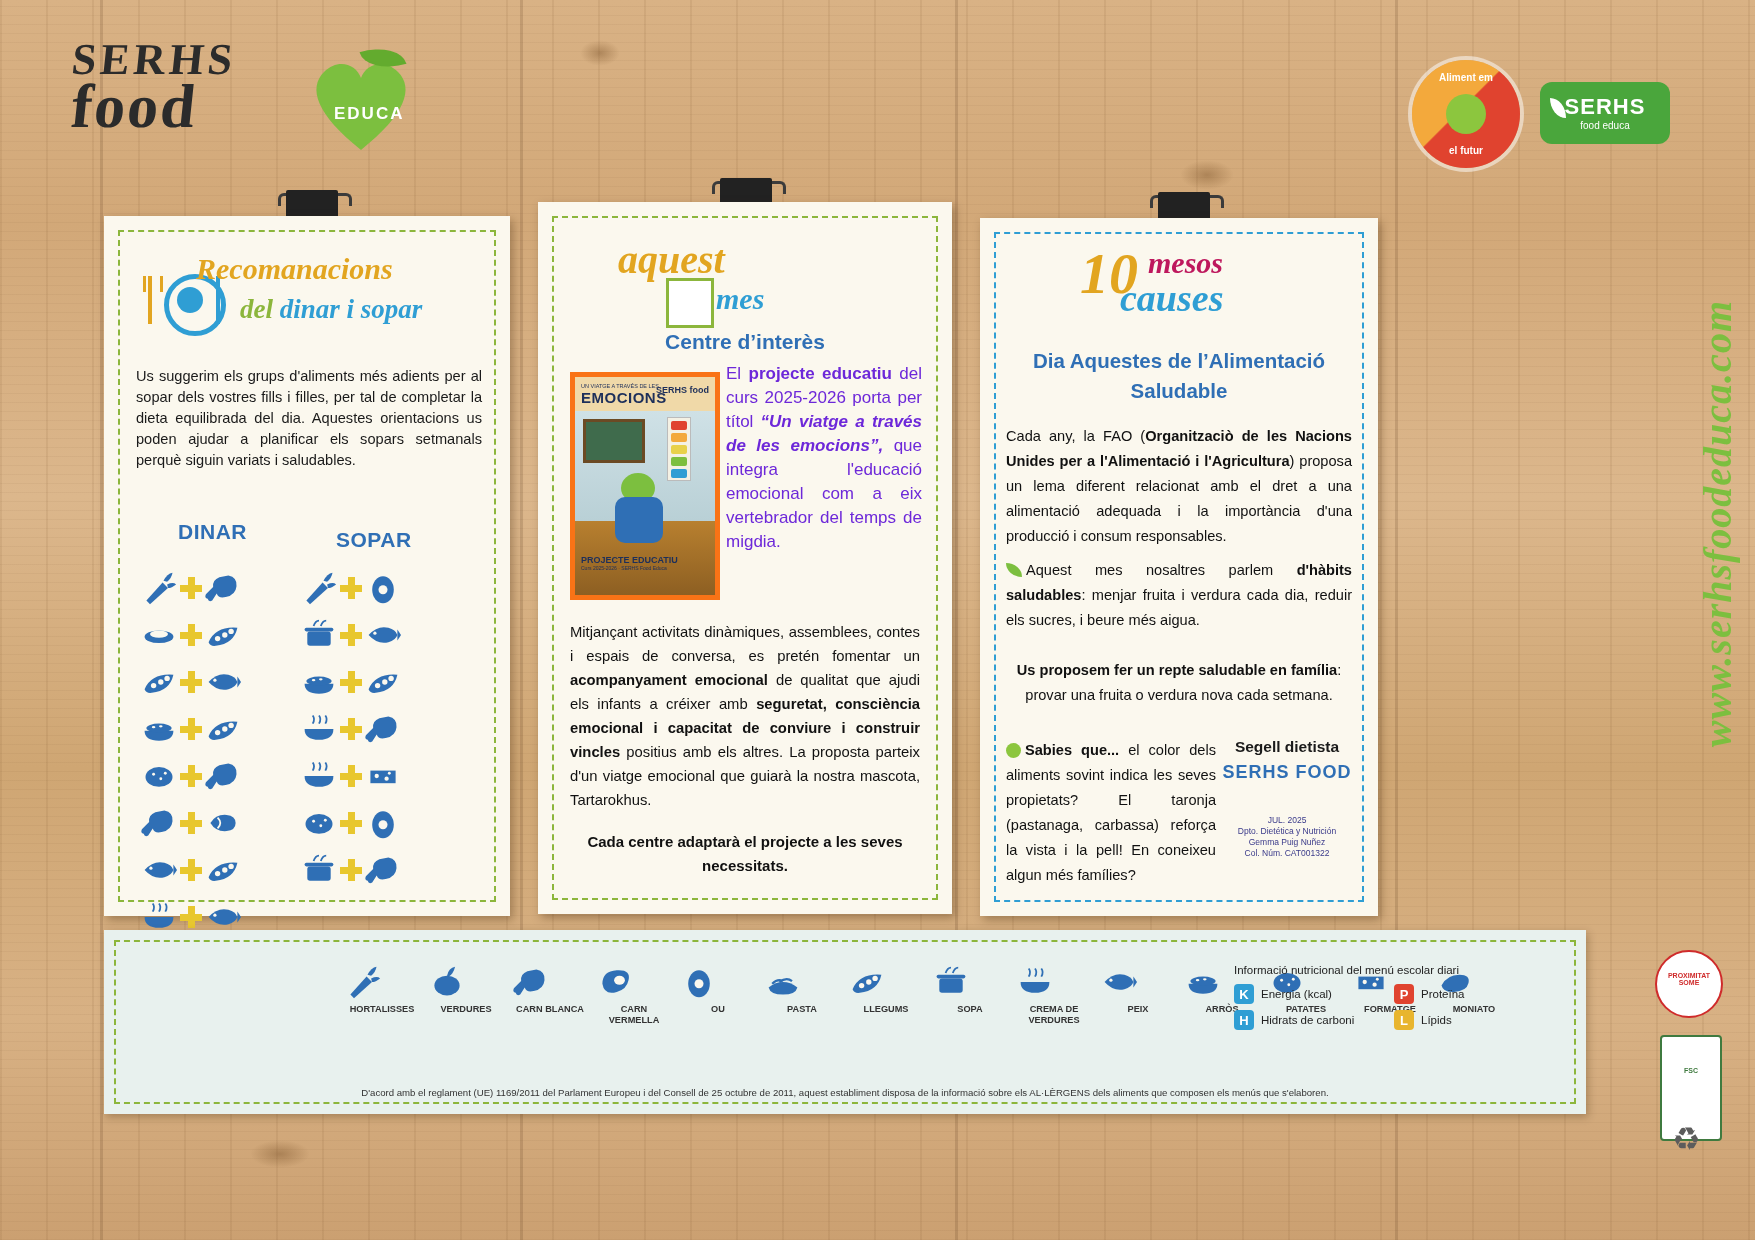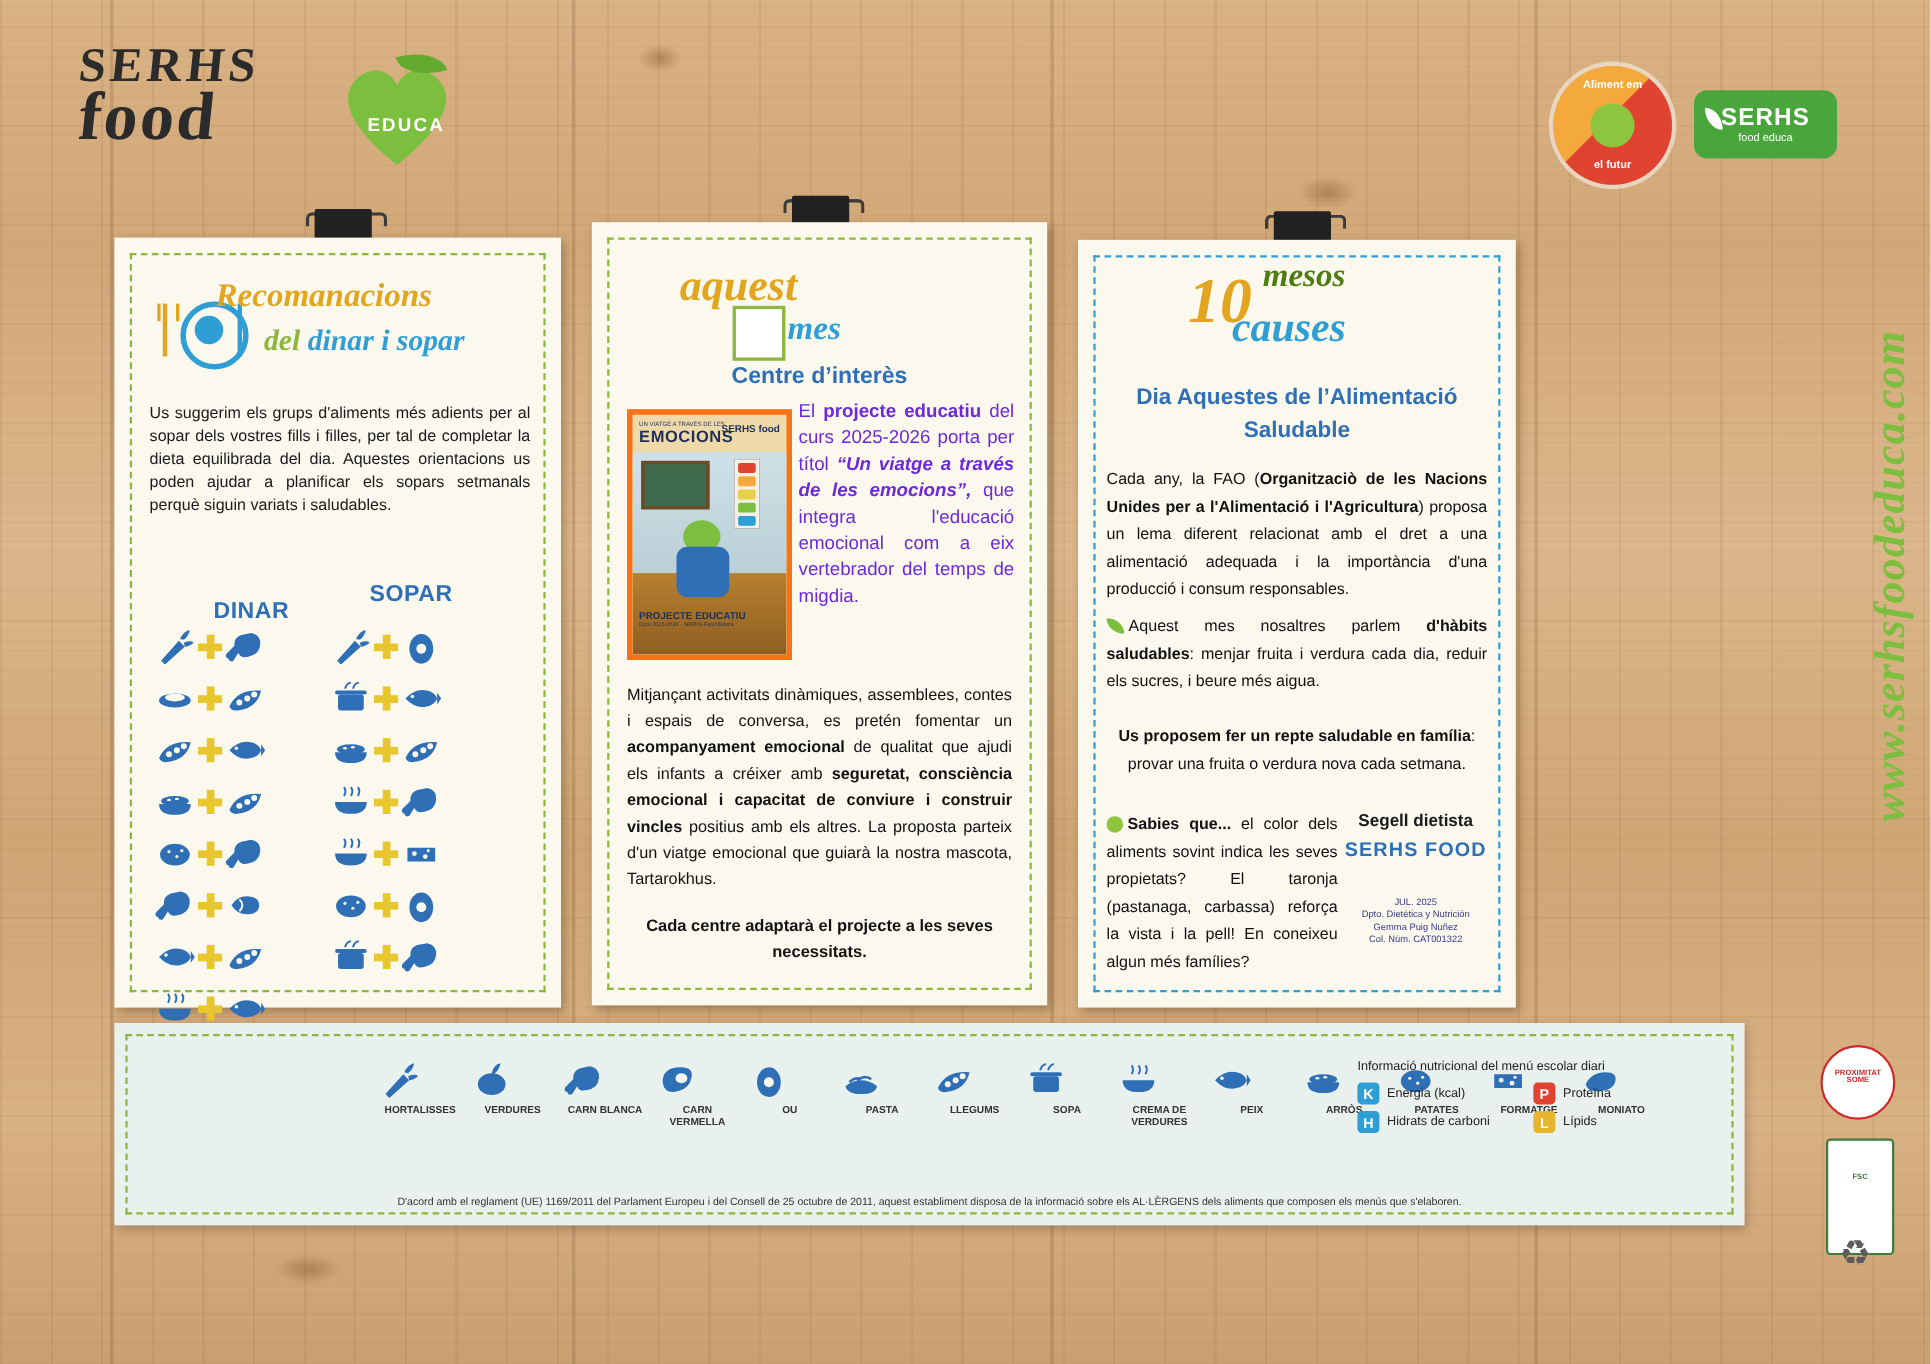--- a/index.html
+++ b/index.html
@@ -71,21 +71,21 @@
   .c1-title-line2 .green{color:#8cb63c;}
   .plate-icon{position:absolute;left:42px;top:56px;width:78px;height:60px;}
   .plate-icon .outer{position:absolute;left:18px;top:2px;width:52px;height:52px;border-radius:50%;border:5px solid #2f9ed4;}
   .plate-icon .inner{position:absolute;left:31px;top:15px;width:26px;height:26px;border-radius:50%;background:#2f9ed4;}
   .plate-icon .fork{position:absolute;left:2px;top:4px;width:4px;height:48px;background:#e2a520;}
   .plate-icon .fork:before{content:"";position:absolute;left:-5px;top:0;width:14px;height:16px;
     border-left:3px solid #e2a520;border-right:3px solid #e2a520;}
   .plate-icon .knife{position:absolute;left:70px;top:4px;width:4px;height:48px;background:#2f9ed4;}
   .c1-par{position:absolute;left:32px;top:150px;width:346px;font-size:14.6px;line-height:21px;color:#1a1a1a;text-align:justify;}
   .col-head{position:absolute;font-weight:bold;font-size:21px;color:#2f6fb5;letter-spacing:.5px;}
-  #dinar-head{left:74px;top:328px;margin-left:16px;}
+  #dinar-head{left:74px;top:304px;}
   #sopar-head{left:232px;top:312px;}
   .igrid{position:absolute;top:348px;}
   .irow{display:flex;align-items:center;height:47px;}
   .ic{width:42px;height:40px;display:flex;align-items:center;justify-content:center;}
   .plus{width:22px;height:22px;position:relative;}
   .plus:before,.plus:after{content:"";position:absolute;background:#e8c72e;}
   .plus:before{left:8px;top:0;width:7px;height:22px;}
   .plus:after{left:0;top:8px;width:22px;height:7px;}
 
   
@@ -111,21 +111,21 @@
   .poster .pb small{display:block;font-size:5px;font-weight:normal;}
   .poster .plogo{position:absolute;right:6px;top:8px;color:#1d2f5a;font-weight:bold;font-size:9px;}
   .c2-p1{position:absolute;left:188px;top:160px;width:196px;font-size:17px;line-height:24px;color:#6d28d9;text-align:justify;}
   .c2-p2{position:absolute;left:32px;top:418px;width:350px;font-size:14.8px;line-height:24px;color:#111;text-align:justify;}
   .c2-p3{position:absolute;left:32px;top:628px;width:350px;font-size:15px;line-height:24px;color:#111;text-align:center;font-weight:bold;}
 
   
   #card3{left:980px;top:218px;width:398px;height:698px;}
   #card3 .dashborder{border:2px dashed #2f9ed4;}
   .c3-10{position:absolute;left:100px;top:22px;font-family:"Liberation Serif",serif;font-style:italic;font-weight:bold;font-size:58px;color:#e2a520;}
-  .c3-mesos{position:absolute;left:168px;top:16px;font-family:"Liberation Serif",serif;font-style:italic;font-weight:bold;font-size:30px;color:#4d7c0f;}
+  .c3-mesos{position:absolute;left:168px;top:28px;font-family:"Liberation Serif",serif;font-style:italic;font-weight:bold;font-size:30px;color:#be185d;}
   .c3-causes{position:absolute;left:140px;top:58px;font-family:"Liberation Serif",serif;font-style:italic;font-weight:bold;font-size:38px;color:#2f9ed4;}
   .c3-title{position:absolute;left:24px;right:24px;top:128px;text-align:center;font-weight:bold;font-size:20.5px;line-height:30px;color:#2f6fb5;}
   .c3-p{position:absolute;left:26px;width:346px;font-size:14.6px;line-height:25px;color:#111;text-align:justify;}
   #c3p1{top:206px;}
   #c3p2{top:340px;}
   #c3p3{top:440px;text-align:center;}
   #c3p4{top:520px;}
   .leaf-bullet{display:inline-block;width:16px;height:14px;background:#7cbf3f;border-radius:0 100% 0 100%;margin-right:4px;vertical-align:-2px;}
   .apple-bullet{display:inline-block;width:15px;height:15px;background:#8cc63e;border-radius:50%;margin-right:4px;vertical-align:-3px;}
   .segell{position:absolute;right:16px;top:520px;width:150px;text-align:center;}

